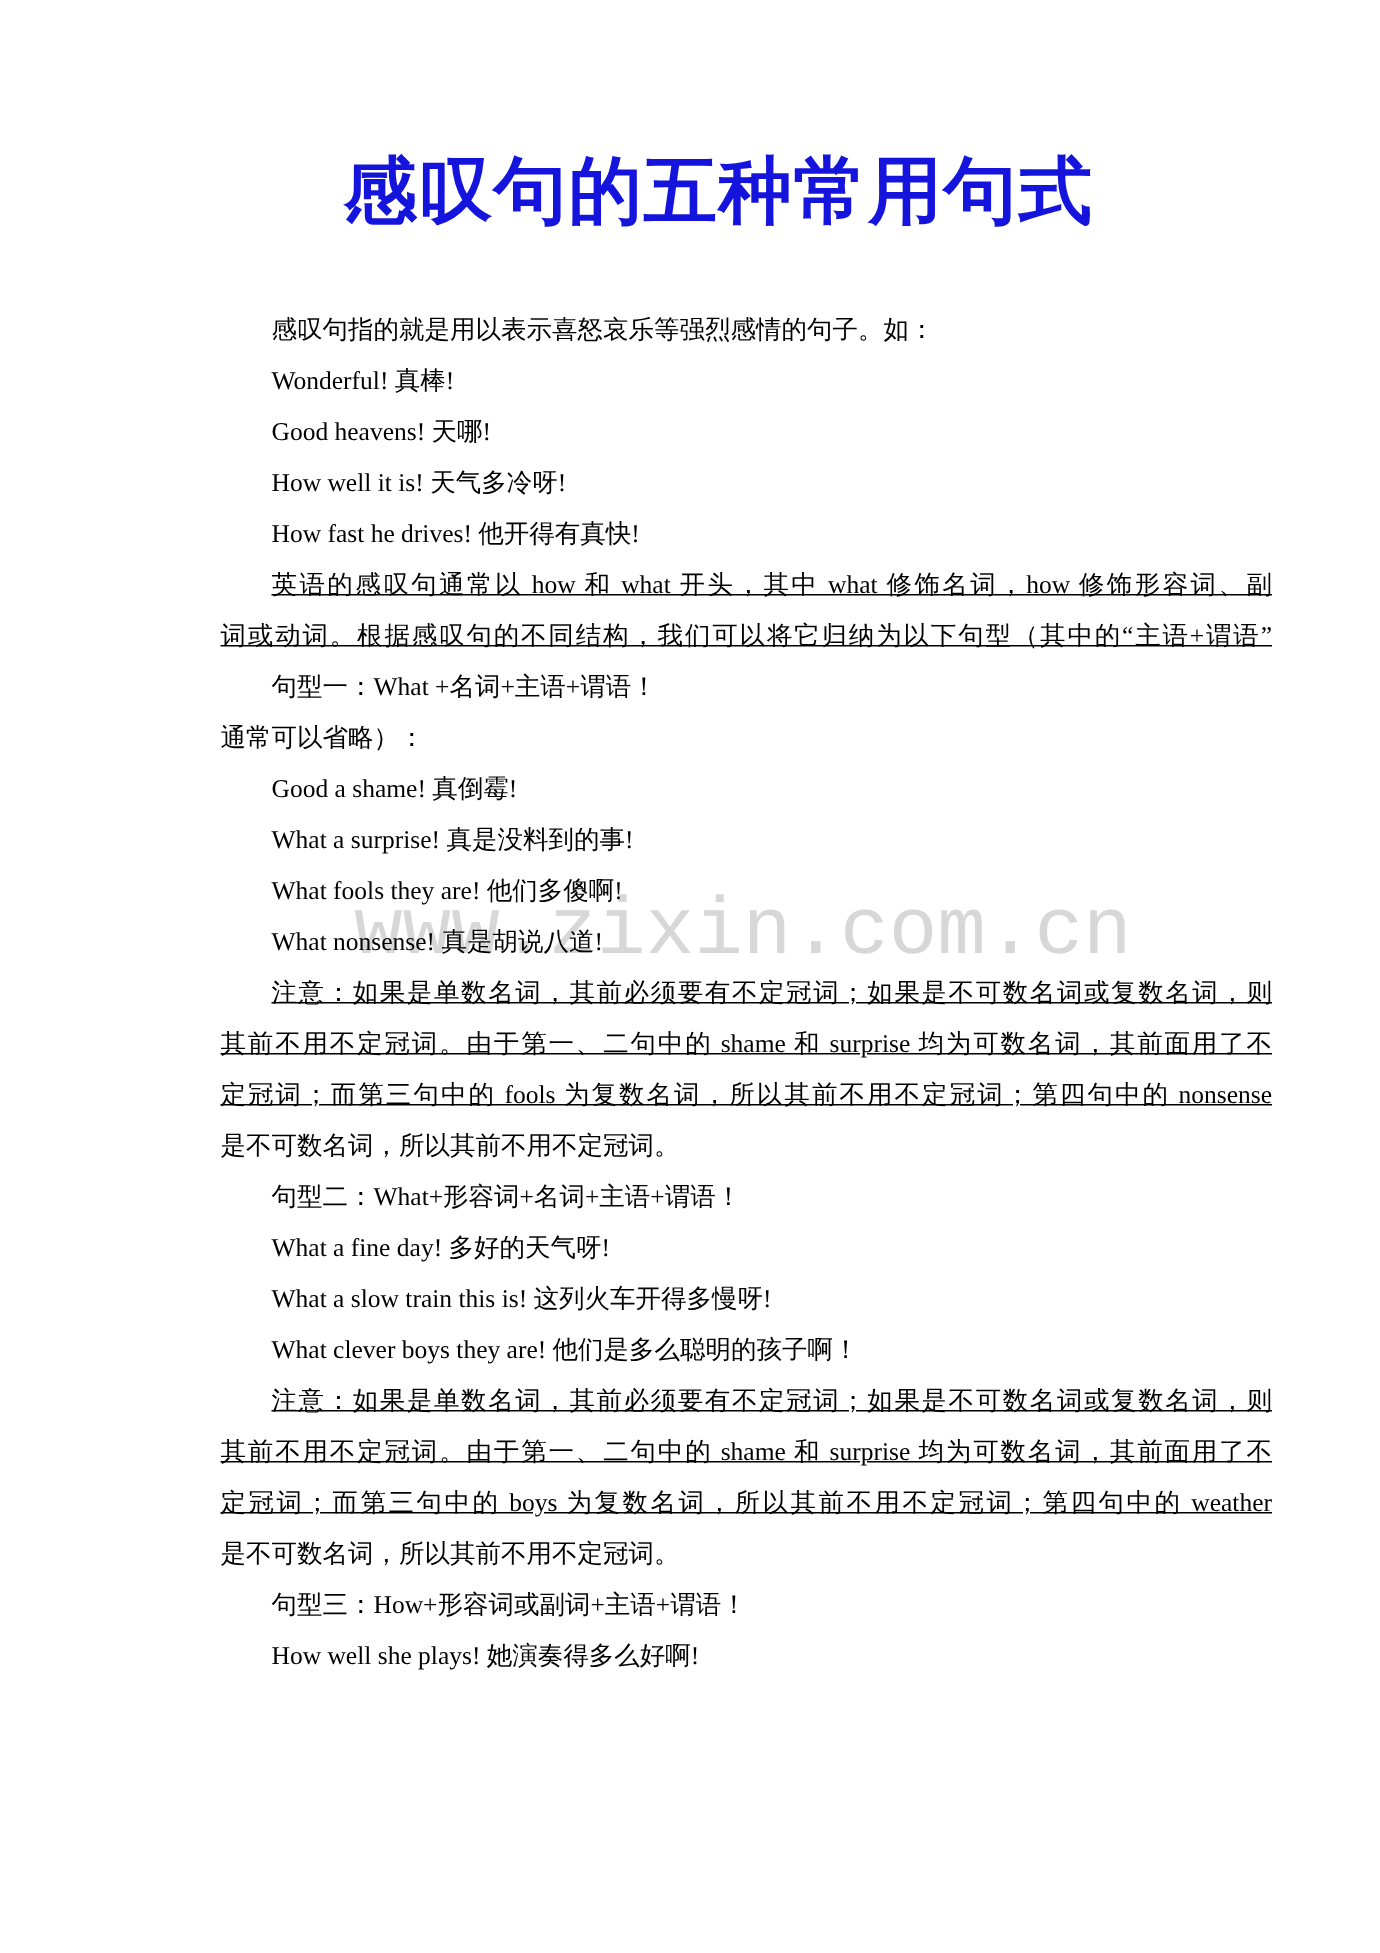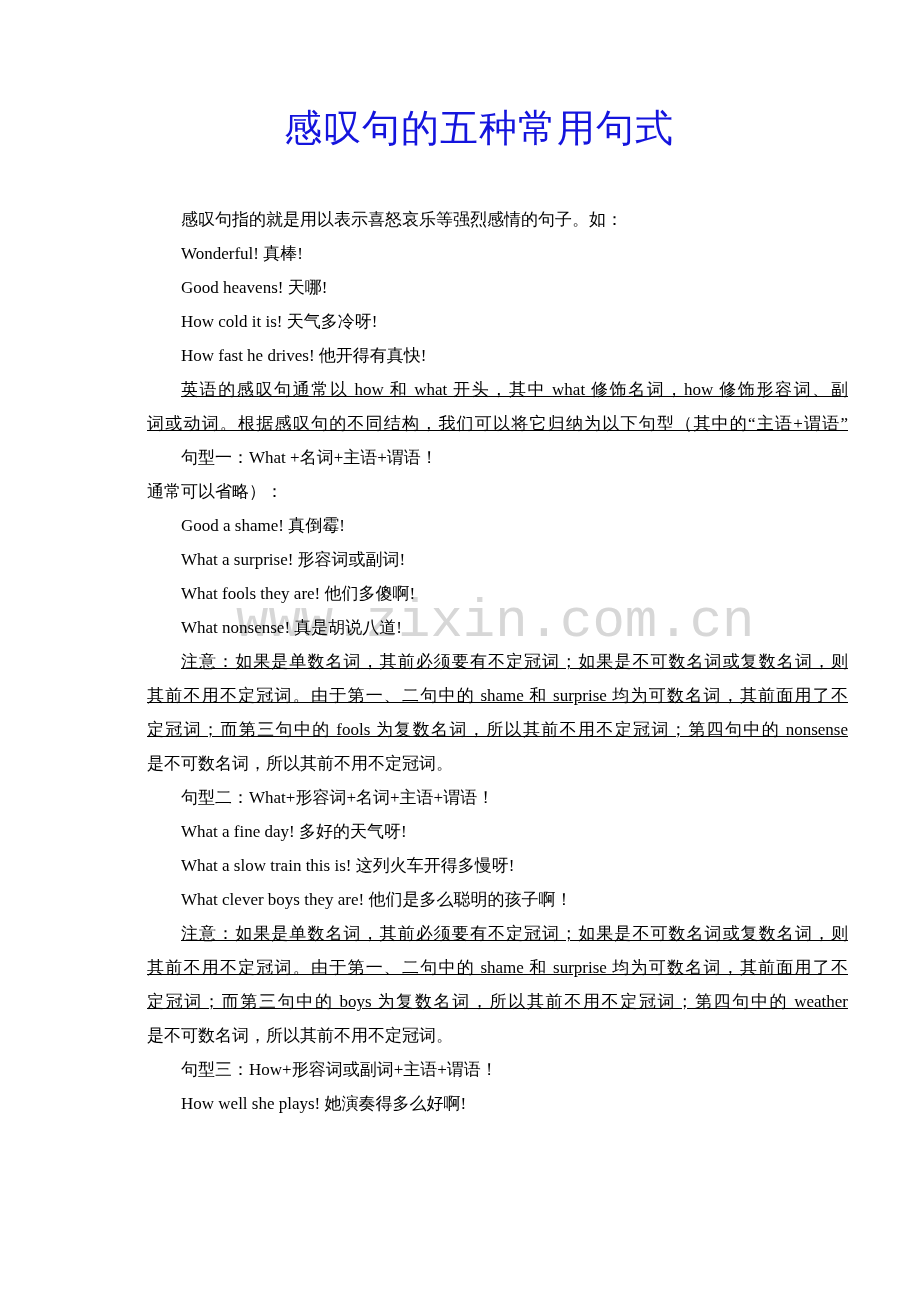--- a/index.html
+++ b/index.html
@@ -32,22 +32,22 @@
   .title-row {
     position: relative;
     z-index: 1;
     padding-top: 103px;
     text-align: center;
   }
   .title-row .title-text {
     display: inline-block;
     transform: translateX(19px);
     color: var(--title-color, #1414dd);
-    font-weight: normal;
-    font-size: 38px;
+    font-weight: bold;
+    font-size: 49px;
     line-height: 50px;
     letter-spacing: 1px;
   }
   .doc-body {
     position: relative;
     z-index: 1;
     margin: 50px 72px 0 147px;
   }
   .ln {
     height: 34px;
@@ -73,28 +73,28 @@
   <div class="watermark">www.zixin.com.cn</div>
 
   <div class="title-row">
     <span class="title-text">感叹句的五种常用句式</span>
   </div>
 
   <div class="doc-body">
       <div class="ln in">感叹句指的就是用以表示喜怒哀乐等强烈感情的句子。如：</div>
       <div class="ln in">Wonderful! 真棒!</div>
       <div class="ln in">Good heavens! 天哪!</div>
-      <div class="ln in">How cold it is! 天气多冷呀!</div>
+      <div class="ln in">How well it is! 天气多冷呀!</div>
       <div class="ln in">How fast he drives! 他开得有真快!</div>
       <div class="ln in j">英语的感叹句通常以 how 和 what 开头，其中 what 修饰名词，how 修饰形容词、副</div>
       <div class="ln j">词或动词。根据感叹句的不同结构，我们可以将它归纳为以下句型（其中的“主语+谓语”</div>
       <div class="ln in">句型一：What +名词+主语+谓语！</div>
       <div class="ln">通常可以省略）：</div>
       <div class="ln in">Good a shame! 真倒霉!</div>
-      <div class="ln in">What a surprise! 形容词或副词!</div>
+      <div class="ln in">What a surprise! 真是没料到的事!</div>
       <div class="ln in">What fools they are! 他们多傻啊!</div>
       <div class="ln in">What nonsense! 真是胡说八道!</div>
       <div class="ln in j">注意：如果是单数名词，其前必须要有不定冠词；如果是不可数名词或复数名词，则</div>
       <div class="ln j">其前不用不定冠词。由于第一、二句中的 shame 和 surprise 均为可数名词，其前面用了不</div>
       <div class="ln j">定冠词；而第三句中的 fools 为复数名词，所以其前不用不定冠词；第四句中的 nonsense</div>
       <div class="ln">是不可数名词，所以其前不用不定冠词。</div>
       <div class="ln in">句型二：What+形容词+名词+主语+谓语！</div>
       <div class="ln in">What a fine day! 多好的天气呀!</div>
       <div class="ln in">What a slow train this is! 这列火车开得多慢呀!</div>
       <div class="ln in">What clever boys they are! 他们是多么聪明的孩子啊！</div>

